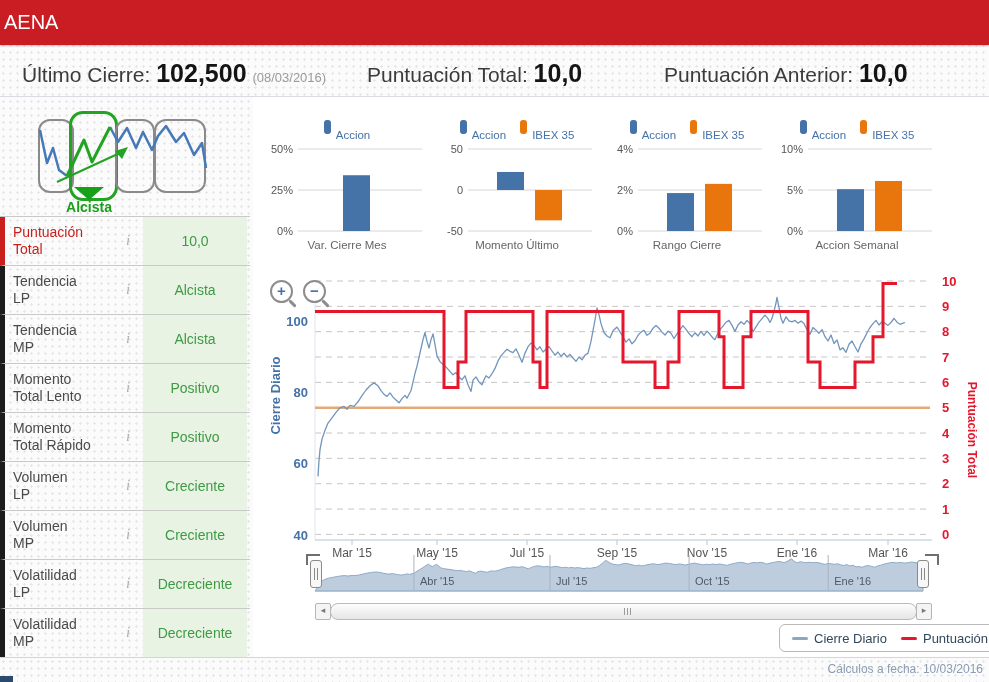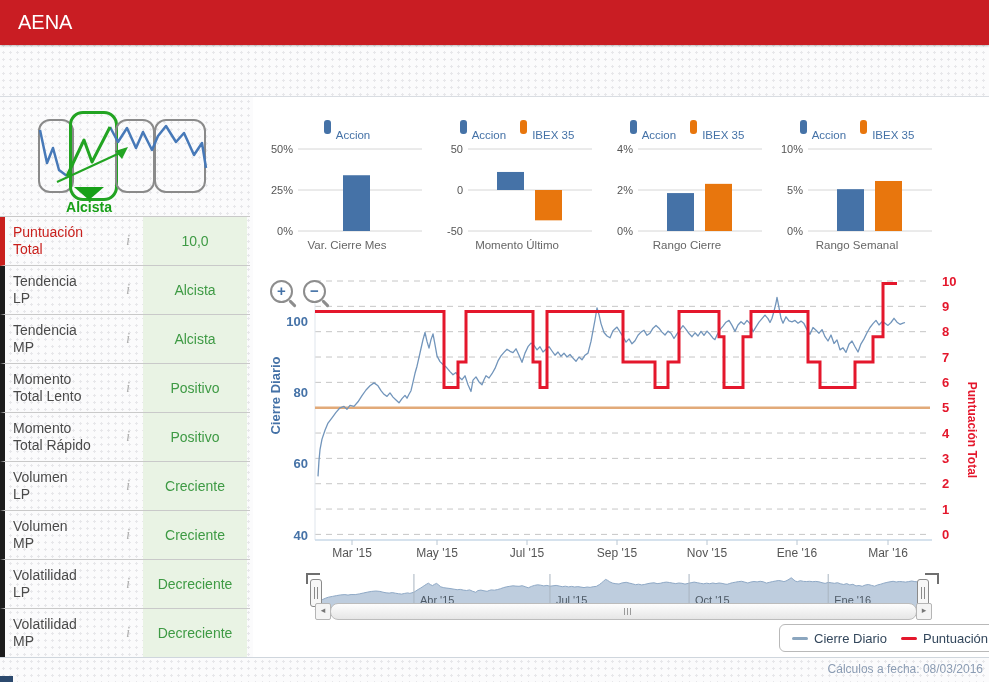--- a/index.html
+++ b/index.html
@@ -4,21 +4,21 @@
 <style>
   html,body{margin:0;padding:0;}
   .page{position:relative;width:989px;height:682px;overflow:hidden;
     font-family:"Liberation Sans",sans-serif;
     background-color:#fbfbfc;
     background-image:radial-gradient(circle,#e7e7ea 1px,transparent 1.3px);
     background-size:7px 7px;}
   
   .topbar{position:absolute;left:0;top:0;width:100%;height:45px;background:#c91d23;
     box-shadow:0 1px 2px rgba(0,0,0,.25);}
-  .topbar .apptitle{position:absolute;left:18px;top:0;line-height:45px;color:#fff;font-size:20px;}
+  .topbar .apptitle{position:absolute;left:4px;top:0;line-height:45px;color:#fff;font-size:20px;}
   
   .stats{position:absolute;left:0;top:45px;width:100%;height:52px;}
   .stat{position:absolute;bottom:9px;white-space:nowrap;color:#3b3b3b;font-size:21px;}
   .stat b{font-size:25px;color:#141414;}
   .stat small{font-size:13px;color:#9b9b9b;}
   .stat.s1{left:22px}.stat.s2{left:367px}.stat.s3{left:664px}
   .stats-sep{position:absolute;left:0;top:96px;width:100%;border-top:1px solid #d9dde2;}
   
   .rightbg{position:absolute;left:253px;top:97px;width:736px;height:560px;background:#fff;}
   
@@ -57,21 +57,21 @@
   .zoombtns{position:absolute;left:10px;top:12px;display:flex;gap:10px;z-index:3;}
   .zbtn{position:relative;width:19px;height:19px;border:2px solid #8d8d8d;border-radius:50%;
     color:#4572a7;font-weight:bold;font-size:15px;line-height:17px;text-align:center;cursor:pointer;background:#fff;}
   .zbtn::after{content:"";position:absolute;right:-6px;bottom:-4px;width:9px;height:3px;
     background:#8d8d8d;border-radius:2px;transform:rotate(45deg);}
   .ytitle-left{position:absolute;left:-60px;top:120px;width:150px;text-align:center;
     transform:rotate(-90deg);color:#4572a7;font-weight:bold;font-size:13px;}
   .ytitle-right{position:absolute;left:637px;top:155px;width:150px;text-align:center;
     transform:rotate(90deg);color:#e4172c;font-weight:bold;font-size:12px;}
   
-  .nav{position:absolute;left:260px;top:572px;width:729px;height:42px;text-decoration:underline;}
+  .nav{position:absolute;left:260px;top:553px;width:729px;height:42px;text-decoration:underline;}
   .nav svg{position:absolute;left:0;top:0;}
   .bracket{position:absolute;top:1px;width:12px;height:9px;border-top:2px solid #6f6f6f;}
   .bracket.bl{left:46px;border-left:2px solid #6f6f6f;}
   .bracket.br{left:665px;border-right:2px solid #6f6f6f;}
   .handle{position:absolute;top:7px;width:10px;height:26px;background:#f7f7f7;border:1px solid #8a8a8a;
     border-radius:3px;cursor:ew-resize;display:flex;justify-content:center;gap:2px;align-items:center;}
   .handle i{display:block;width:1px;height:12px;background:#8a8a8a;}
   .handle.hl{left:50px;}.handle.hr{left:657px;}
   
   .sbar{position:absolute;left:260px;top:603px;width:729px;height:15px;}
@@ -95,20 +95,35 @@
   text{font-family:"Liberation Sans",sans-serif;}
 </style>
 </head>
 <body>
 
 <div class="page">
   <div class="topbar">
     <span class="apptitle">AENA</span>
   </div>
 
+  <div class="stats">
+    <div class="stat s1">
+      <span>Último Cierre:</span>
+      <b>102,500</b>
+      <small>(08/03/2016)</small>
+    </div>
+    <div class="stat s2">
+      <span>Puntuación Total:</span>
+      <b>10,0</b>
+    </div>
+    <div class="stat s3">
+      <span>Puntuación Anterior:</span>
+      <b>10,0</b>
+    </div>
+  </div>
   <div class="stats-sep"></div>
 
   <div class="rightbg"></div>
 
   <div class="thumbs">
     <div class="card c1"></div>
     <div class="card c2"></div>
     <div class="card c3"></div>
     <div class="card c4"></div>
     <svg id="thumbs-svg" width="250" height="115">
@@ -267,21 +282,21 @@
         <svg width="170" height="110">
           <line x1="36" y1="20" x2="160" y2="20" stroke="#d6d6d6" stroke-width="1"></line>
           <text x="31" y="24" text-anchor="end" font-size="11" fill="#555">10%</text>
           <line x1="36" y1="61" x2="160" y2="61" stroke="#d6d6d6" stroke-width="1"></line>
           <text x="31" y="65" text-anchor="end" font-size="11" fill="#555">5%</text>
           <line x1="36" y1="102" x2="160" y2="102" stroke="#d6d6d6" stroke-width="1"></line>
           <text x="31" y="106" text-anchor="end" font-size="11" fill="#555">0%</text>
           <rect x="65" y="60.18" width="27" height="41.82" fill="#4572a7"></rect>
           <rect x="103" y="51.980000000000004" width="27" height="50.019999999999996" fill="#e8760d"></rect>
         </svg>
-        <div class="mtitle">Rango Semanal</div>
+        <div class="mtitle">Accion Semanal</div>
       </div>
     </div>
 
   <div class="bigchart">
     <div class="zoombtns">
       <div class="zbtn">+</div>
       <div class="zbtn">−</div>
     </div>
     <svg id="main-svg" width="729" height="292">
         <line x1="55" y1="266.4" x2="670" y2="266.4" stroke="#c6c6c6" stroke-width="1" stroke-dasharray="6 5"></line>
@@ -376,15 +391,15 @@
         <span class="lmark" style="background: rgb(139, 166, 191);"></span>
         <span class="ltext">Cierre Diario</span>
       </div>
       <div class="litem">
         <span class="lmark" style="background: rgb(228, 23, 44);"></span>
         <span class="ltext">Puntuación</span>
       </div>
     </div>
 
   <div class="footsep"></div>
-  <div class="footer">Cálculos a fecha: 08/03/2016</div>
+  <div class="footer">Cálculos a fecha: 10/03/2016</div>
   <div class="fragment"></div>
 </div>
 
 </body></html>

